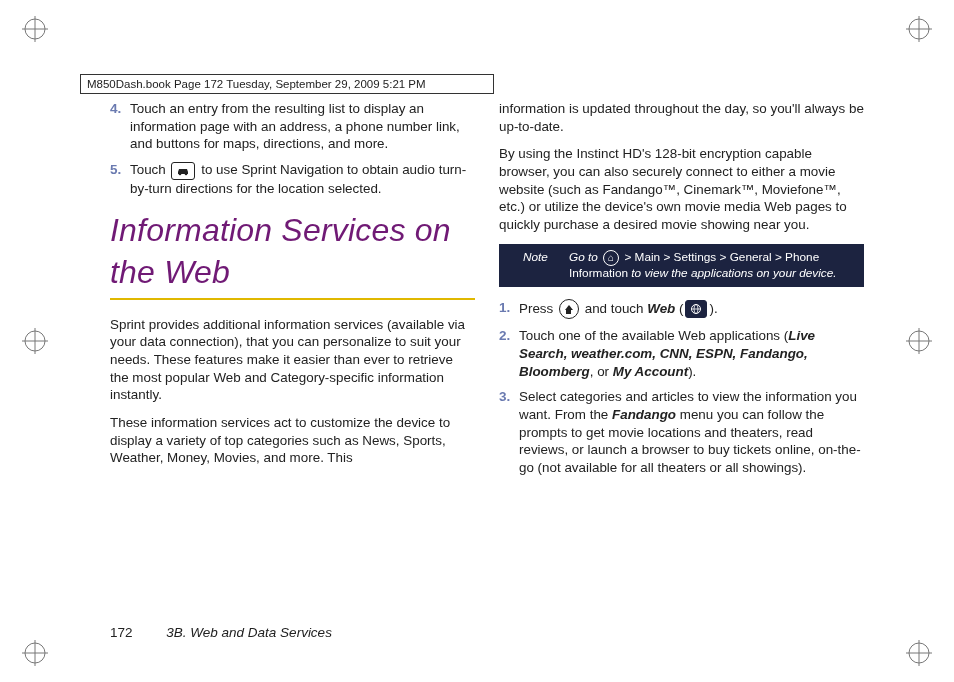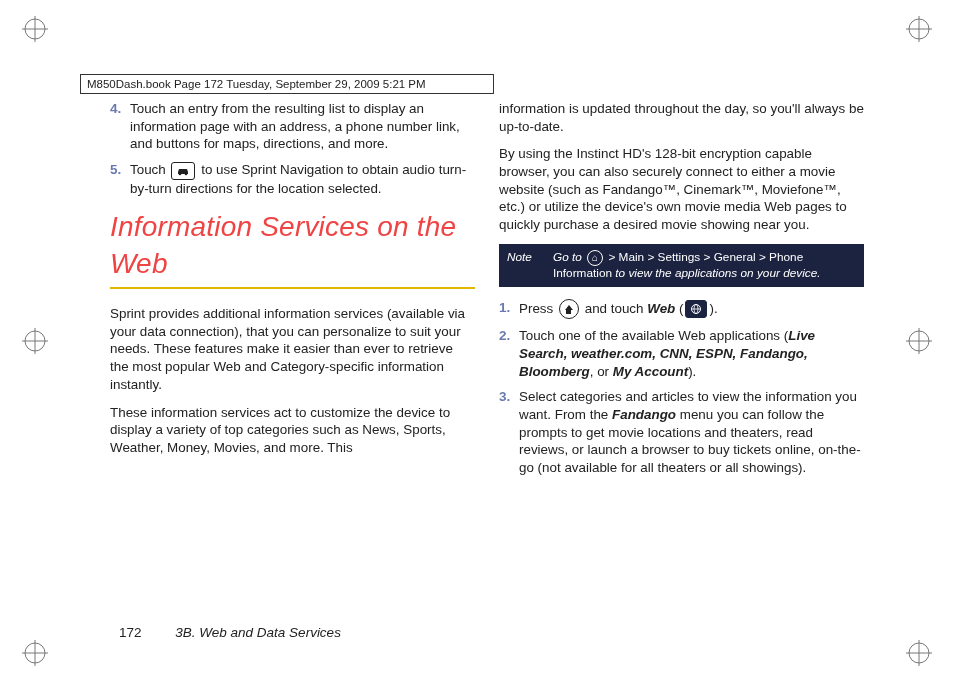--- a/index.html
+++ b/index.html
@@ -55,22 +55,22 @@
 
   .step-list { list-style:none; padding:0; margin:0 0 12px 0; }
   .step-list li { display:flex; margin-bottom:8px; }
   .step-num { color:#6a7ab0; font-weight:bold; min-width:20px; font-size:13.5px;}
   .step-body { flex:1; }
 
   .section-title {
     font-family: Arial, Helvetica, sans-serif;
     font-style: italic;
     font-weight: 400;
-    font-size: 28px;
-    color:#ef4444;
+    font-size: 32px;
+    color:#701a75;
     margin:12px 0 2px 0;
     letter-spacing:0.2px;
   }
   .rule-yellow {
     height:2px;
     background:#e0b800;
     margin:4px 0 16px 0;
   }
   .subsection-title {
     font-style: italic;
@@ -124,21 +124,21 @@
     width:5px;height:4px;
     background:#222;
     margin-top:5px;
   }
 
   .note-box {
     display:flex;
     background:#1c2340;
     color:#fff;
     font-size:11.8px;
-    padding:6px 8px;
+    padding:6px 24px;
     margin:8px 0 12px 0;
     font-style:italic;
     line-height:1.3;
   }
   .note-label {
     font-style:italic;
     font-weight:normal;
     min-width:40px;
     padding-right:6px;
   }
@@ -159,21 +159,21 @@
     font-style:normal;
     font-size:10px;
     line-height:1;
   }
 
   .em { font-style:italic; font-weight:bold; }
 
   .footer {
     position:absolute;
     bottom:42px;
-    left:119px;
+    left:110px;
     font-size:13.5px;
     font-style:italic;
   }
   .footer .pnum { font-style:normal; font-weight:400; margin-right:30px;}
 </style>
 </head>
 <body>
 
 <div class="crop-mark cm-tl"><svg viewBox="0 0 26 26">
       <circle cx="13" cy="13" r="10" fill="none" stroke="#777" stroke-width="1"></circle>

